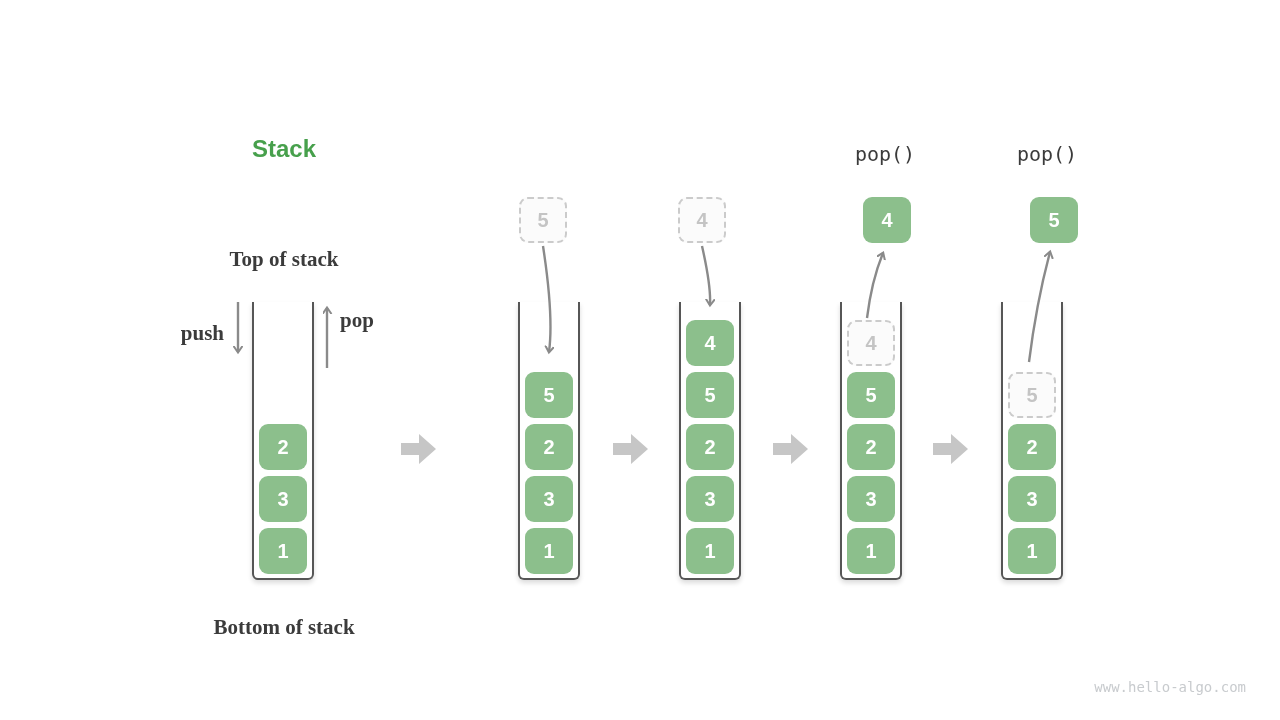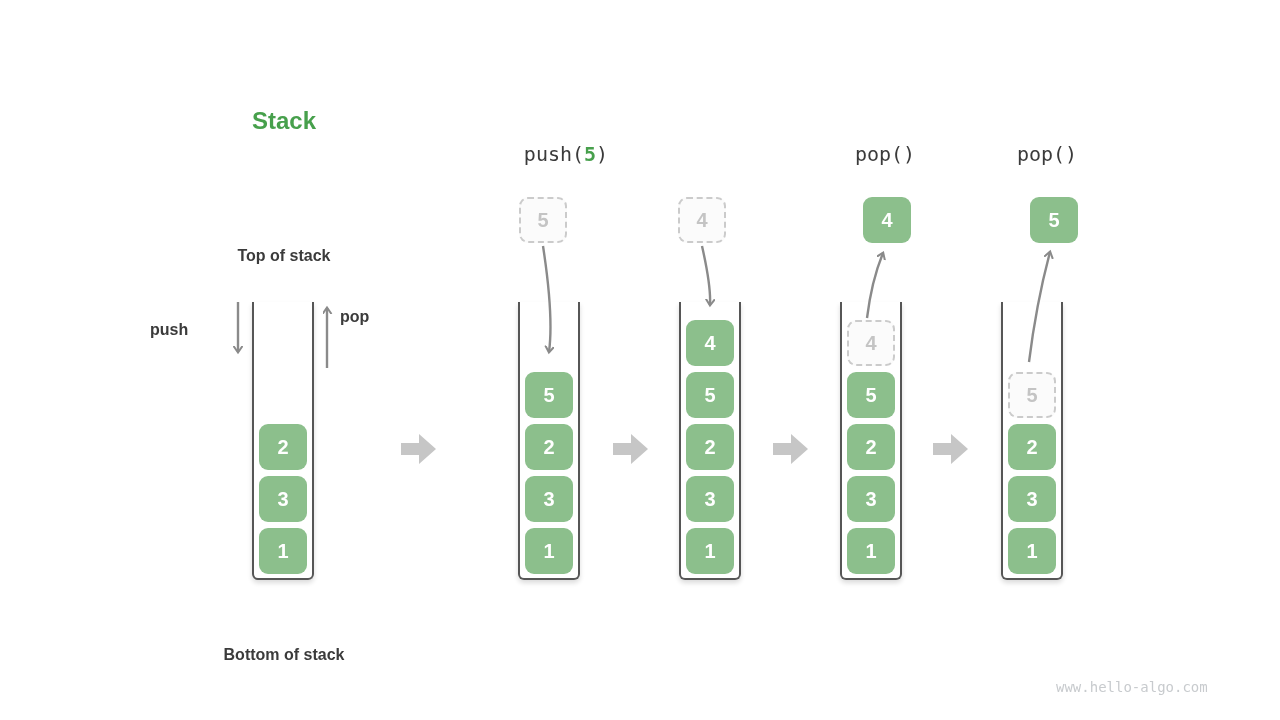--- a/index.html
+++ b/index.html
@@ -1,56 +1,55 @@
 <!DOCTYPE html>
 <html style="--accent: #47A04C; --box: #8CBF8C; --boxText: #FFFFFF; --dark: #3B3B3B; --arrow: #8A8A8A; --block: #C6C6C6; --ghostBorder: #CBCBCB; --ghostText: #C4C4C4; --ghostBg: #FBFBFB; --wall: #565656; --watermarkColor: #C8CBCE;"><head>
 <meta charset="utf-8">
 <style>
   html,body{margin:0;padding:0;background:#ffffff;}
   #canvas{position:relative;width:1280px;height:720px;background:#ffffff;overflow:hidden;
           font-family:"Liberation Sans","DejaVu Sans",sans-serif;}
   .title{position:absolute;width:240px;text-align:center;font-size:24px;font-weight:bold;
-         color:var(--accent);}
-  .caption{position:absolute;font-size:16px;font-weight:bold;color:var(--dark);}
+         color:var(--accent);margin-top:28px;}
+  .caption{position:absolute;font-size:21px;font-weight:bold;color:var(--dark);font-family:Liberation Serif, serif;}
   .caption.center{width:240px;text-align:center;}
   .op-label{position:absolute;width:160px;top:142px;text-align:center;
             font-family:"DejaVu Sans Mono","Liberation Mono",monospace;
             font-size:20px;color:var(--dark);white-space:nowrap;}
   .op-label .arg{color:var(--accent);font-weight:bold;}
   .container{position:absolute;top:302px;width:62px;height:278px;box-sizing:border-box;
              border-left:2px solid var(--wall);border-right:2px solid var(--wall);
              border-bottom:2px solid var(--wall);border-radius:0 0 6px 6px;
              box-shadow:0 3px 5px rgba(0,0,0,0.14);}
   .box{position:absolute;width:48px;height:46px;box-sizing:border-box;border-radius:9px;
        background:var(--box);color:var(--boxText);font-size:20px;font-weight:bold;
        text-align:center;line-height:46px;}
   .box.ghost{background:var(--ghostBg);border:2px dashed var(--ghostBorder);
              color:var(--ghostText);line-height:42px;}
   .box.floating{top:197px;}
   .block-arrow{position:absolute;top:434px;}
   .block-arrow polygon{fill:var(--block);}
   .overlay{position:absolute;left:0;top:0;pointer-events:none;}
   .overlay path,.overlay line{stroke:var(--arrow);stroke-width:2.4;fill:none;}
   #ah path{stroke:var(--arrow);stroke-width:2;fill:none;}
-  .watermark{position:absolute;left:1056px;top:679px;width:190px;text-align:left;
+  .watermark{position:absolute;left:1056px;top:679px;width:190px;text-align:right;
              font-family:"DejaVu Sans Mono","Liberation Mono",monospace;
              font-size:14px;color:var(--watermarkColor);}
 </style>
 </head>
 <body>
 
 <div id="canvas">
 
   <div class="title" style="left:164px;top:107px">Stack</div>
   <div class="caption center" style="left:164px;top:247px">Top of stack</div>
-  <div class="caption" style="left:150px;top:321px;width:74px;text-align:left">push</div>
+  <div class="caption" style="left:150px;top:321px;width:74px;text-align:right">push</div>
   <div class="caption" style="left:340px;top:308px">pop</div>
-  <div class="caption center" style="left:164px;top:646px">Bottom of stack</div>
+  <div class="caption center" style="left:164px;top:615px">Bottom of stack</div>
 
-  <div class="op-label" style="left:486px"><span>push(</span><span class="arg">5</span><span>)</span></div>
   <div class="op-label" style="left:805px"><span>pop(</span><span class="arg"></span><span>)</span></div>
   <div class="op-label" style="left:967px"><span>pop(</span><span class="arg"></span><span>)</span></div>
 
   <div class="box ghost floating" style="left:519px">5</div>
   <div class="box ghost floating" style="left:678px">4</div>
   <div class="box floating" style="left:863px">4</div>
   <div class="box floating" style="left:1030px">5</div>
 
   <div class="container" style="left:252px"></div>
   <div class="container" style="left:518px"></div>

